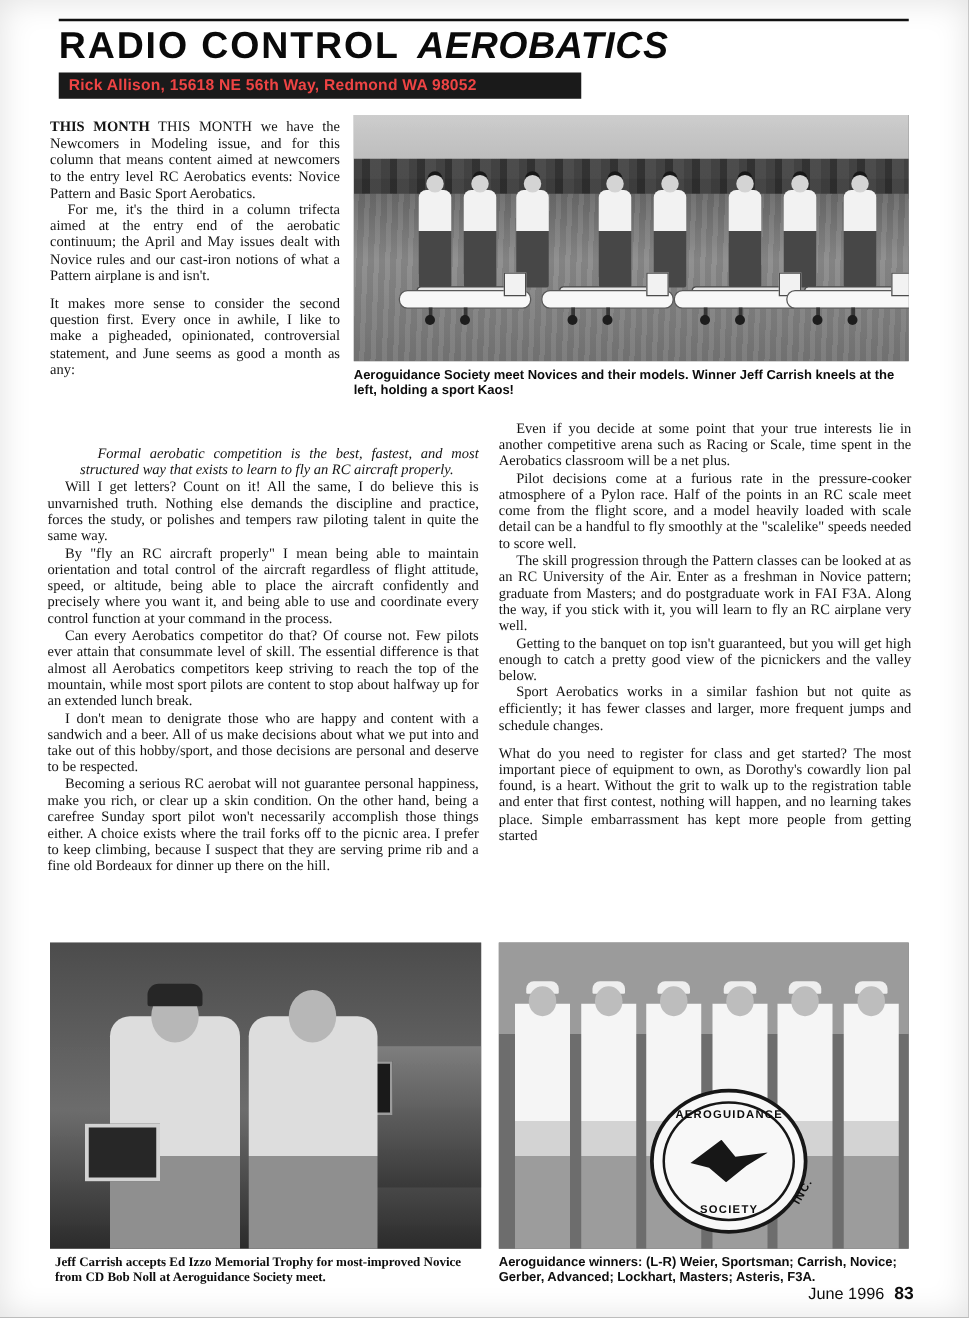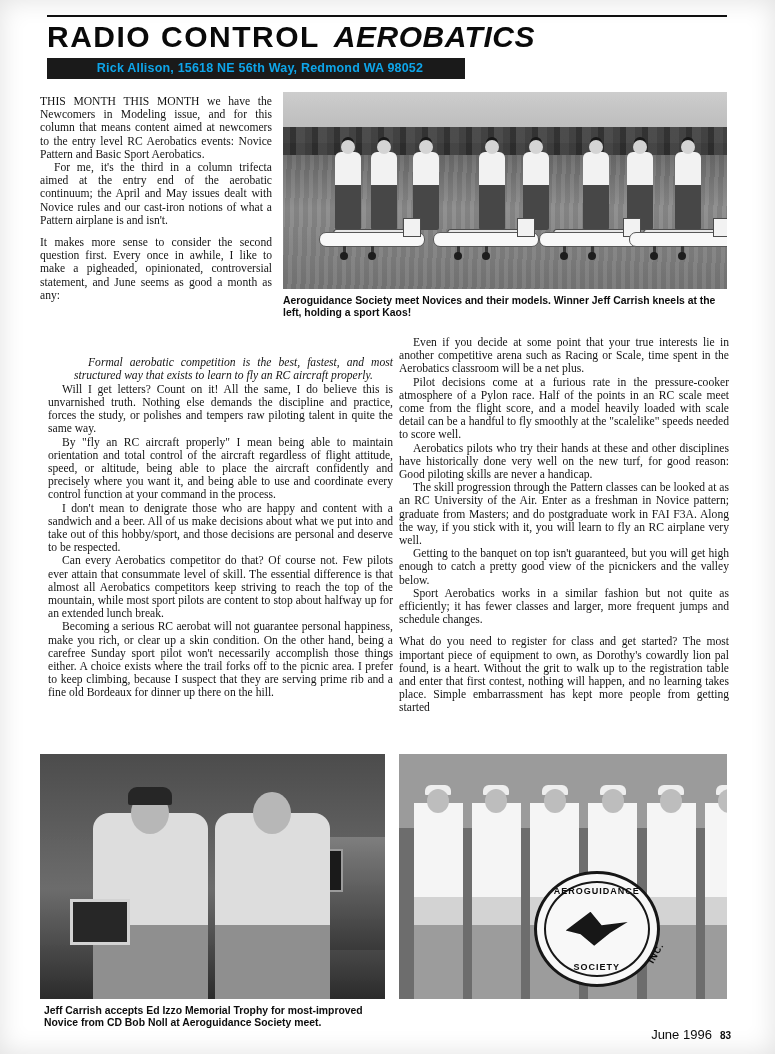--- a/index.html
+++ b/index.html
@@ -47,30 +47,29 @@
     letter-spacing: 0.5px;
     margin-left: 14px;
   }
   .byline-bar {
     position: absolute;
     left: 47px;
     top: 58px;
     width: 418px;
     height: 21px;
     background: #1a1a1a;
-    color: #0ea5e9;
+    color: #ef4444;
     font-family: "Liberation Sans", sans-serif;
     font-weight: bold;
     font-size: 12.5px;
     letter-spacing: 0.2px;
     line-height: 21px;
     padding-left: 8px;
     box-sizing: border-box;
     overflow: hidden;
-    text-align: center;
   }
   .rule-top {
     position: absolute;
     left: 47px;
     top: 15px;
     width: 680px;
     height: 2px;
     background: #111;
   }
 
@@ -81,29 +80,29 @@
     line-height: 13.2px;
     text-align: justify;
     color: #141414;
   }
   .col p {
     margin: 0 0 0 0;
     text-indent: 14px;
   }
   .col p.noindent { text-indent: 0; }
   .col p.gap { margin-top: 9px; }
-  .col b { font-weight: normal; }
+  .col b { font-weight: bold; }
 
   .col-left-top {
     left: 40px;
     top: 95px;
     width: 232px;
   }
   .col-left-lower {
-    left: 48px;
+    left: 38px;
     top: 356px;
     width: 345px;
   }
   .col-right-lower {
     left: 399px;
     top: 336px;
     width: 330px;
   }
 
   .pullquote {
@@ -151,45 +150,45 @@
   }
   #caption-top {
     left: 283px;
     top: 295px;
     width: 444px;
   }
   #caption-bottom-left {
     left: 44px;
     top: 1005px;
     width: 345px;
+    font-family: Liberation Serif, serif;
   }
   #caption-bottom-right {
     left: 399px;
     top: 1005px;
     width: 330px;
   }
 
   .footer {
     position: absolute;
     right: 44px;
     bottom: 12px;
     font-family: "Liberation Sans", sans-serif;
     font-size: 13px;
     color: #0d0d0d;
   }
   .footer .date { font-weight: normal; }
-  .footer .pg { font-weight: bold; margin-left: 8px; font-size: 10px; }
+  .footer .pg { font-weight: bold; margin-left: 8px; font-size: 14px; }
 
   
   .scene {
     position: relative;
     width: 100%;
     height: 100%;
     filter: grayscale(100%) contrast(105%);
-    padding-left: 36px;
   }
   
   .sky {
     position: absolute; left:0; right:0; top:0; height:26%;
     background: linear-gradient(#c9c9c9, #b4b4b4);
   }
   .treeline {
     position: absolute; left:0; right:0; top:18%; height:16%;
     background: repeating-linear-gradient(90deg,#3b3b3b 0 7px,#2b2b2b 7px 13px,#454545 13px 22px);
     opacity: .92;
@@ -377,29 +376,28 @@
   <div class="col col-left-top">
     <p class="noindent"><b>THIS MONTH</b> <span>THIS MONTH we have the Newcomers in Modeling issue, and for this column that means content aimed at newcomers to the entry level RC Aerobatics events: Novice Pattern and Basic Sport Aerobatics.</span></p>
     <p>For me, it's the third in a column trifecta aimed at the entry end of the aerobatic continuum; the April and May issues dealt with Novice rules and our cast-iron notions of what a Pattern airplane is and isn't.</p>
     <p class="noindent gap">It makes more sense to consider the second question first. Every once in awhile, I like to make a pigheaded, opinionated, controversial statement, and June seems as good a month as any:</p>
   </div>
 
   <div class="col col-left-lower">
     <p class="pullquote">Formal aerobatic competition is the best, fastest, and most structured way that exists to learn to fly an RC aircraft properly.</p>
     <p>Will I get letters? Count on it! All the same, I do believe this is unvarnished truth. Nothing else demands the discipline and practice, forces the study, or polishes and tempers raw piloting talent in quite the same way.</p>
     <p>By "fly an RC aircraft properly" I mean being able to maintain orientation and total control of the aircraft regardless of flight attitude, speed, or altitude, being able to place the aircraft confidently and precisely where you want it, and being able to use and coordinate every control function at your command in the process.</p>
+    <p>Can every Aerobatics competitor do that? Of course not. Few pilots ever attain that consummate level of skill. The essential difference is that almost all Aerobatics competitors keep striving to reach the top of the mountain, while most sport pilots are content to stop about halfway up for an extended lunch break.</p>
     <p>I don't mean to denigrate those who are happy and content with a sandwich and a beer. All of us make decisions about what we put into and take out of this hobby/sport, and those decisions are personal and deserve to be respected.</p>
-    <p>Can every Aerobatics competitor do that? Of course not. Few pilots ever attain that consummate level of skill. The essential difference is that almost all Aerobatics competitors keep striving to reach the top of the mountain, while most sport pilots are content to stop about halfway up for an extended lunch break.</p>
     <p>Becoming a serious RC aerobat will not guarantee personal happiness, make you rich, or clear up a skin condition. On the other hand, being a carefree Sunday sport pilot won't necessarily accomplish those things either. A choice exists where the trail forks off to the picnic area. I prefer to keep climbing, because I suspect that they are serving prime rib and a fine old Bordeaux for dinner up there on the hill.</p>
   </div>
 
   <div class="col col-right-lower">
     <p>Even if you decide at some point that your true interests lie in another competitive arena such as Racing or Scale, time spent in the Aerobatics classroom will be a net plus.</p>
     <p>Pilot decisions come at a furious rate in the pressure-cooker atmosphere of a Pylon race. Half of the points in an RC scale meet come from the flight score, and a model heavily loaded with scale detail can be a handful to fly smoothly at the "scalelike" speeds needed to score well.</p>
-    <p>Aerobatics pilots who try their hands at these and other disciplines have historically done very well on the new turf, for good reason: Good piloting skills are never a handicap.</p>
     <p>The skill progression through the Pattern classes can be looked at as an RC University of the Air. Enter as a freshman in Novice pattern; graduate from Masters; and do postgraduate work in FAI F3A. Along the way, if you stick with it, you will learn to fly an RC airplane very well.</p>
     <p>Getting to the banquet on top isn't guaranteed, but you will get high enough to catch a pretty good view of the picnickers and the valley below.</p>
     <p>Sport Aerobatics works in a similar fashion but not quite as efficiently; it has fewer classes and larger, more frequent jumps and schedule changes.</p>
     <p class="noindent gap">What do you need to register for class and get started? The most important piece of equipment to own, as Dorothy's cowardly lion pal found, is a heart. Without the grit to walk up to the registration table and enter that first contest, nothing will happen, and no learning takes place. Simple embarrassment has kept more people from getting started</p>
   </div>
 
   <div class="photo" id="photo-bottom-left">
     <div class="scene">
       <div class="bl-bg"></div>
       <div class="truck"></div>
@@ -445,18 +443,19 @@
         <div class="ring"></div>
         <div class="lt top">AEROGUIDANCE</div>
         <div class="bird"></div>
         <div class="lt bot">SOCIETY</div>
         <div class="lt right">INC.</div>
       </div>
     </div>
   </div>
 
   <div class="caption" id="caption-bottom-left">Jeff Carrish accepts Ed Izzo Memorial Trophy for most-improved Novice from CD Bob Noll at Aeroguidance Society meet.</div>
+  <div class="caption" id="caption-bottom-right">Aeroguidance winners: (L-R) Weier, Sportsman; Carrish, Novice; Gerber, Advanced; Lockhart, Masters; Asteris, F3A.</div>
 
   <div class="footer">
     <span class="date">June 1996</span><span class="pg">83</span>
   </div>
 
 </div>
 
 </body></html>

